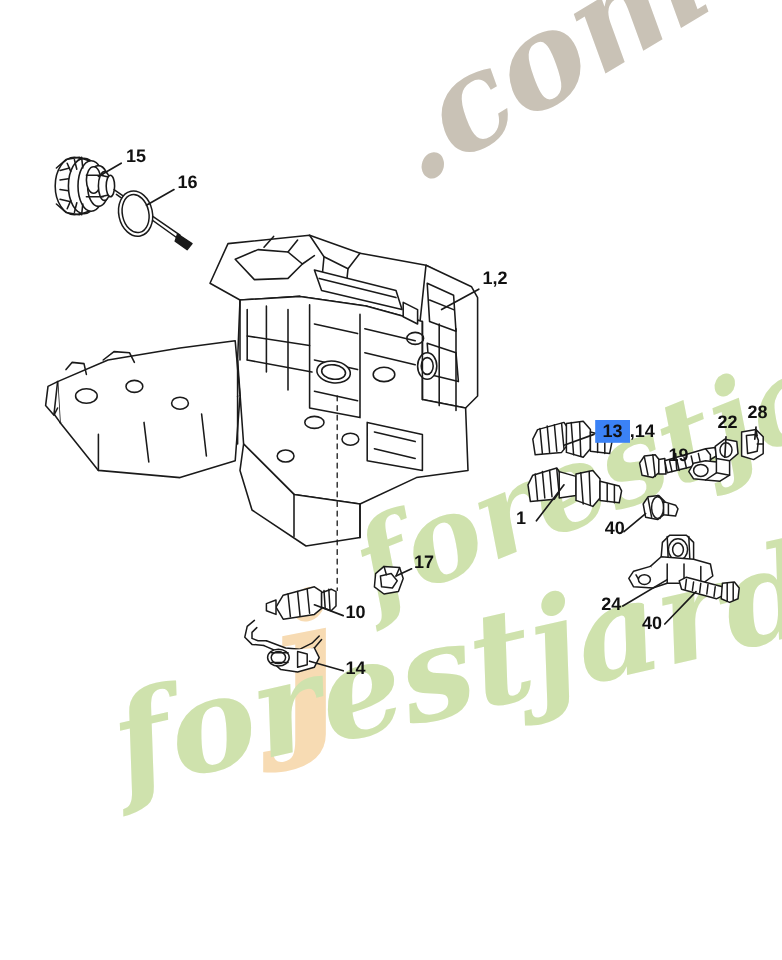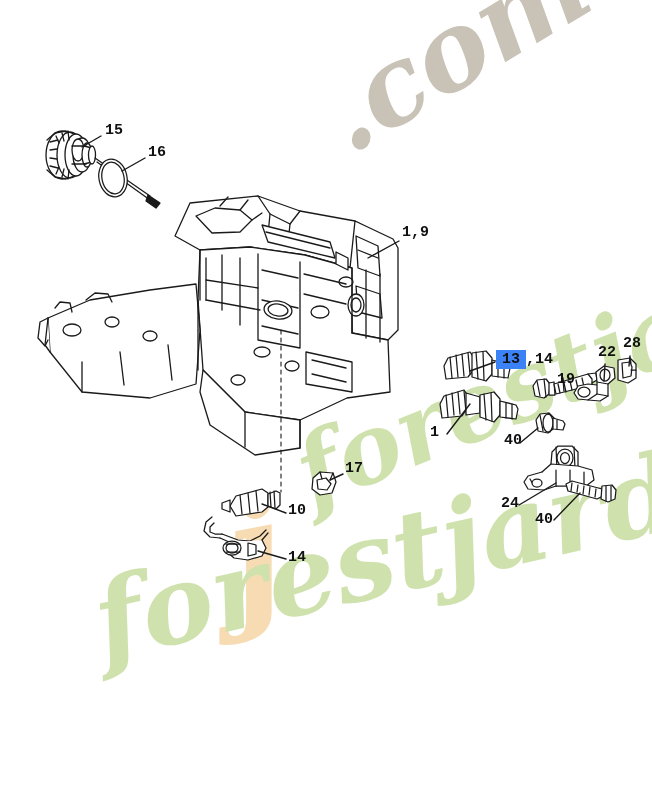--- a/index.html
+++ b/index.html
@@ -15,21 +15,21 @@
           transform:rotate(-31deg);transform-origin:0 50%;}
   #wm-forestjardin{left:96px;top:560px;font-size:108px;color:#cfe2ad;
           transform:rotate(-13deg);transform-origin:0 50%;}
   #wm-j{left:228px;top:470px;font-size:150px;color:#f7dbb3;
           transform:rotate(-11deg);transform-origin:0 50%;
           font-family:"DejaVu Serif",serif;font-style:italic;font-weight:700;}
   #wm-mid{left:300px;top:420px;font-size:96px;color:#cfe2ad;
           transform:rotate(-22deg);transform-origin:0 50%;}
 
   
-  .lbl{position:absolute;font-family:Liberation Mono, monospace;
+  .lbl{position:absolute;font-family:Liberation Sans, sans-serif;
        font-weight:700;font-size:15px;color:#111;line-height:1;
        white-space:nowrap;}
   .hl{background:#3b82f6;padding:1px 6px;}
   svg{position:absolute;left:0;top:0;}
 </style>
 </head>
 <body>
 
 <div id="stage">
 
@@ -257,21 +257,21 @@
         <path d="M605 364 L604 381"></path>
         <path d="M630 356 L629 366"></path>
         <path d="M519 505 L556 483"></path>
         <path d="M554 520 L580 493"></path>
       </g>
     </g>
   </svg>
 
   <div class="lbl" style="left:105px;top:123px">15</div>
   <div class="lbl" style="left:148px;top:145px">16</div>
-  <div class="lbl" style="left:402px;top:225px">1,9</div>
+  <div class="lbl" style="left:402px;top:225px">1,2</div>
   <div class="lbl" style="left:345px;top:461px">17</div>
   <div class="lbl" style="left:288px;top:503px">10</div>
   <div class="lbl" style="left:288px;top:550px">14</div>
   <div class="lbl" style="left:430px;top:425px">1</div>
 
   <div class="lbl" style="left:496px;top:352px">
     <span class="hl">13</span><span>,14</span>
   </div>
 
   <div class="lbl" style="left:504px;top:433px">40</div>

